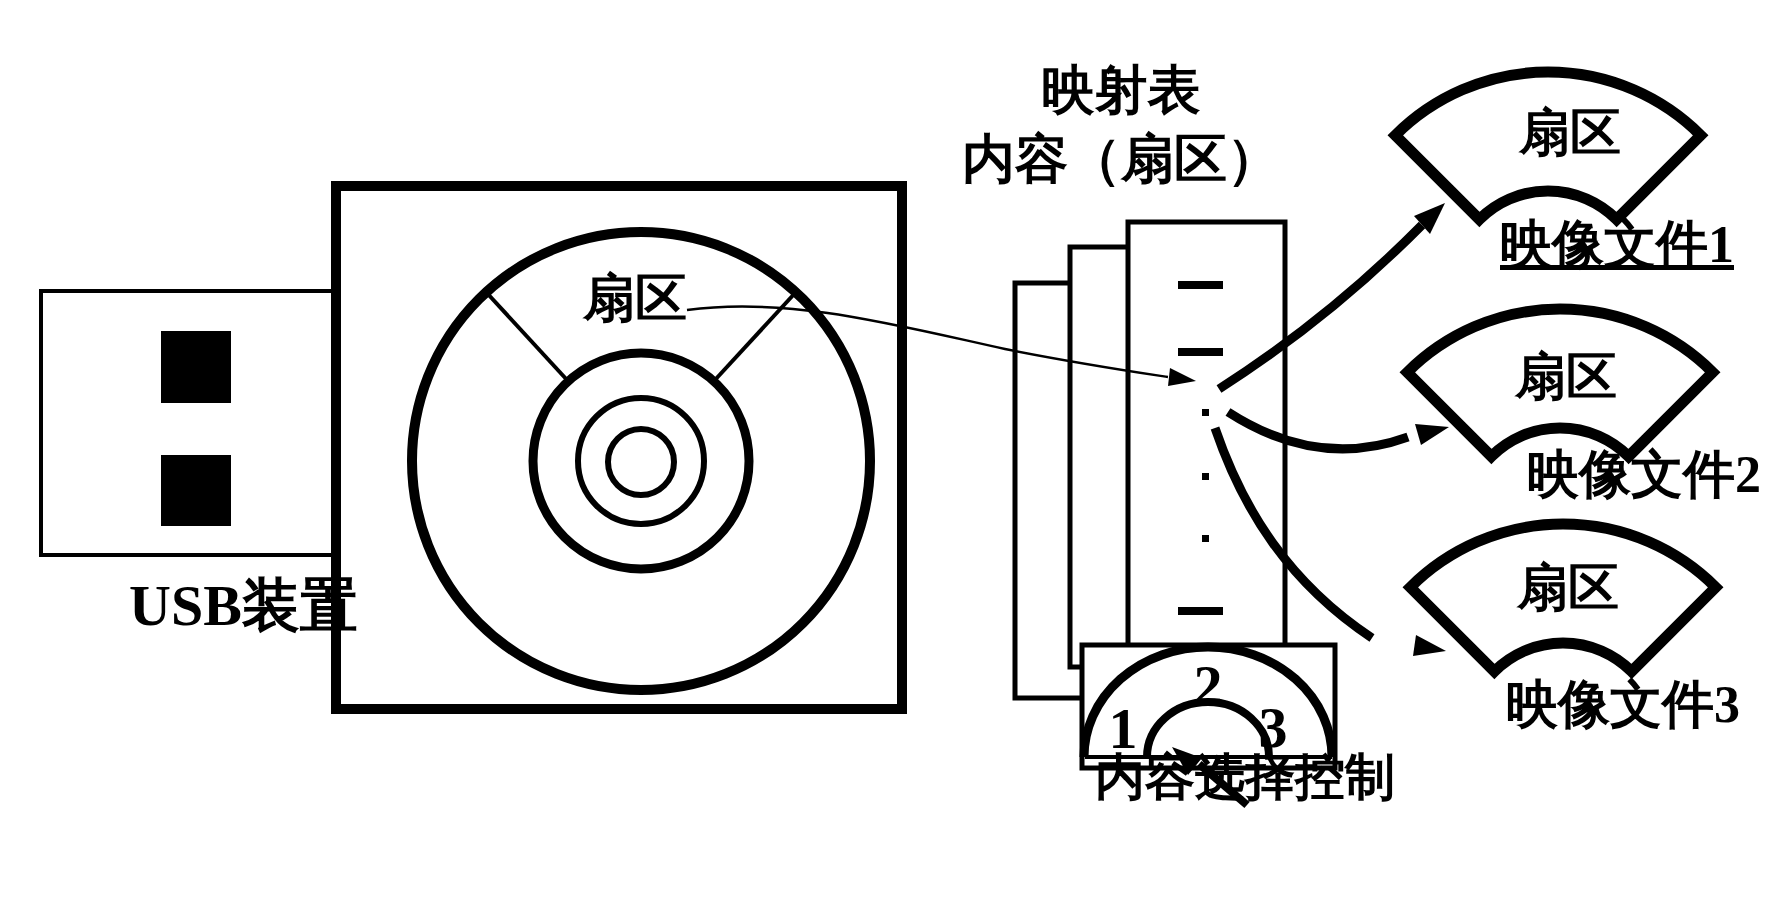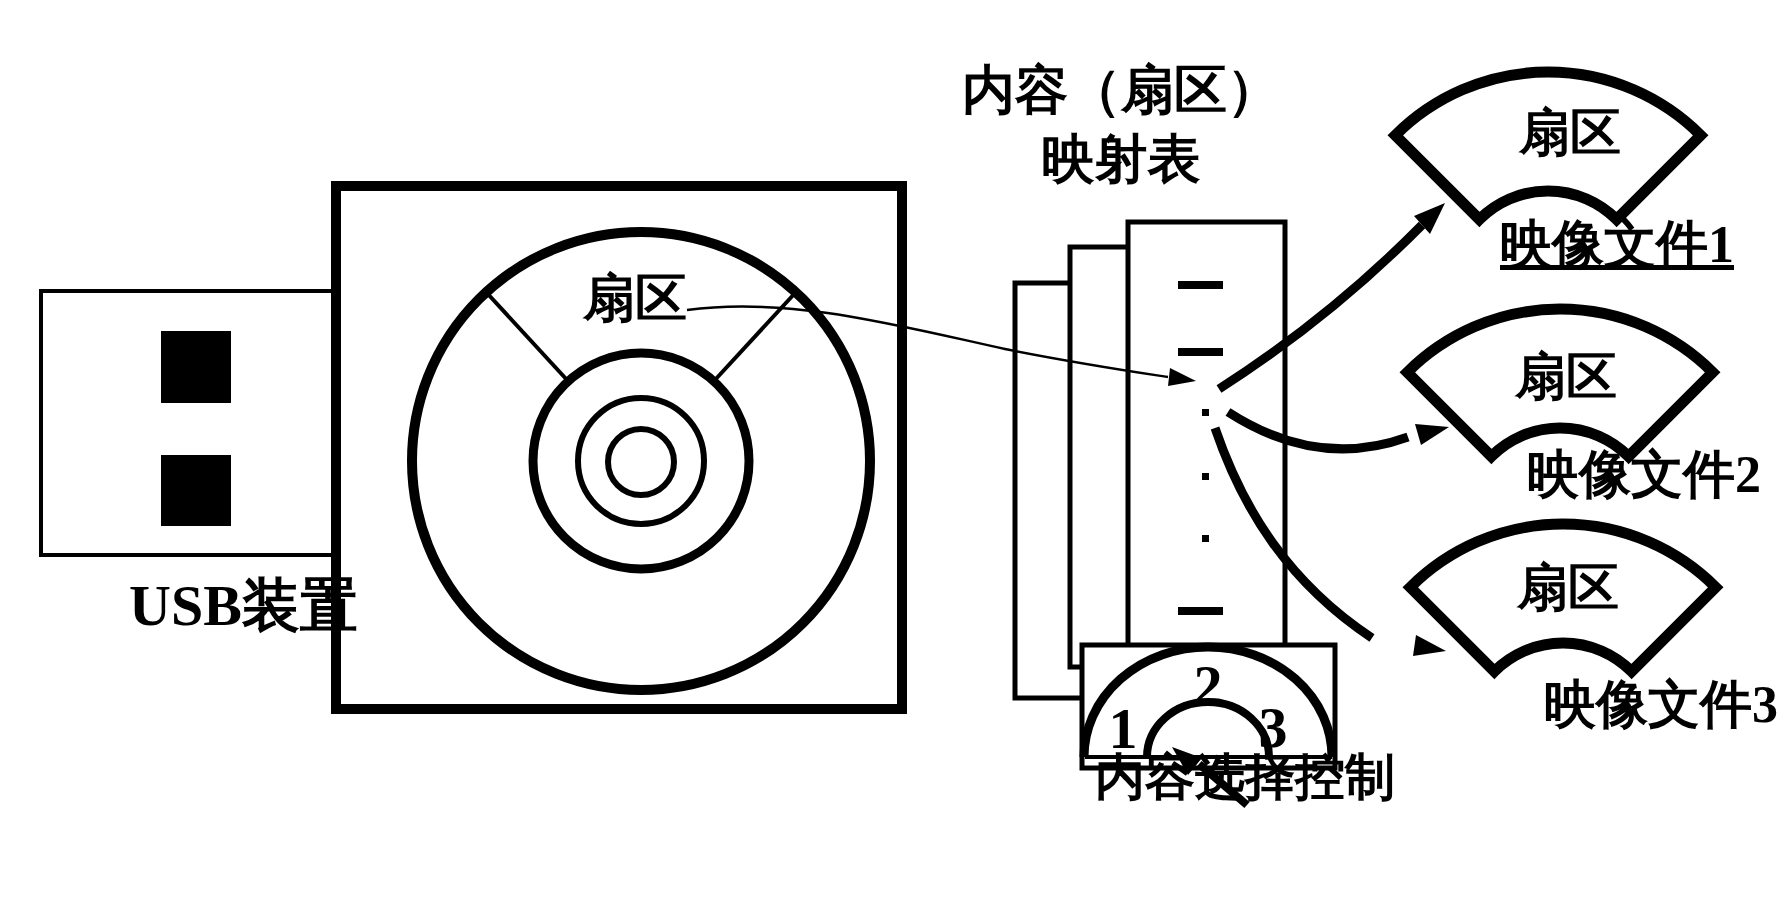--- a/index.html
+++ b/index.html
@@ -75,31 +75,31 @@
     <line x1="1247" y1="805" x2="1199" y2="764" stroke="#000" stroke-width="8"></line>
     <polygon points="1172,747 1202,758 1188,775" fill="#000"></polygon>
   </svg>
 
   <div class="lbl" style="left:129px;top:575px;font-size:58px;">USB装置</div>
 
   <div class="lbl ctr" style="left:635px;top:271px;font-size:52px;">扇区</div>
 
 
   <div class="lbl ctr" style="left:1121px;top:56px;font-size:53px;line-height:69px;">
+    <div>映射表</div>
     <div>内容（扇区）</div>
-    <div>映射表</div>
   </div>
 
   <div class="lbl mid" style="left:1123px;top:729px;font-size:58px;">1</div>
   <div class="lbl mid" style="left:1208px;top:686px;font-size:58px;">2</div>
   <div class="lbl mid" style="left:1273px;top:728px;font-size:58px;">3</div>
 
   <div class="lbl" style="left:1095px;top:750px;font-size:50px;">内容选择控制</div>
 
   <div class="lbl ctr" style="left:1570px;top:106px;font-size:51px;">扇区</div>
   <div class="lbl ctr" style="left:1566px;top:350px;font-size:51px;">扇区</div>
   <div class="lbl ctr" style="left:1568px;top:561px;font-size:51px;">扇区</div>
 
   <div class="lbl" style="left:1500px;top:217px;font-size:52px;text-decoration:underline;">映像文件1</div>
   <div class="lbl" style="left:1527px;top:447px;font-size:52px;">映像文件2</div>
-  <div class="lbl" style="left:1544px;top:677px;font-size:52px;">映像文件3</div>
+  <div class="lbl" style="left:1506px;top:677px;font-size:52px;">映像文件3</div>
 
 </div>
 
 </body></html>

